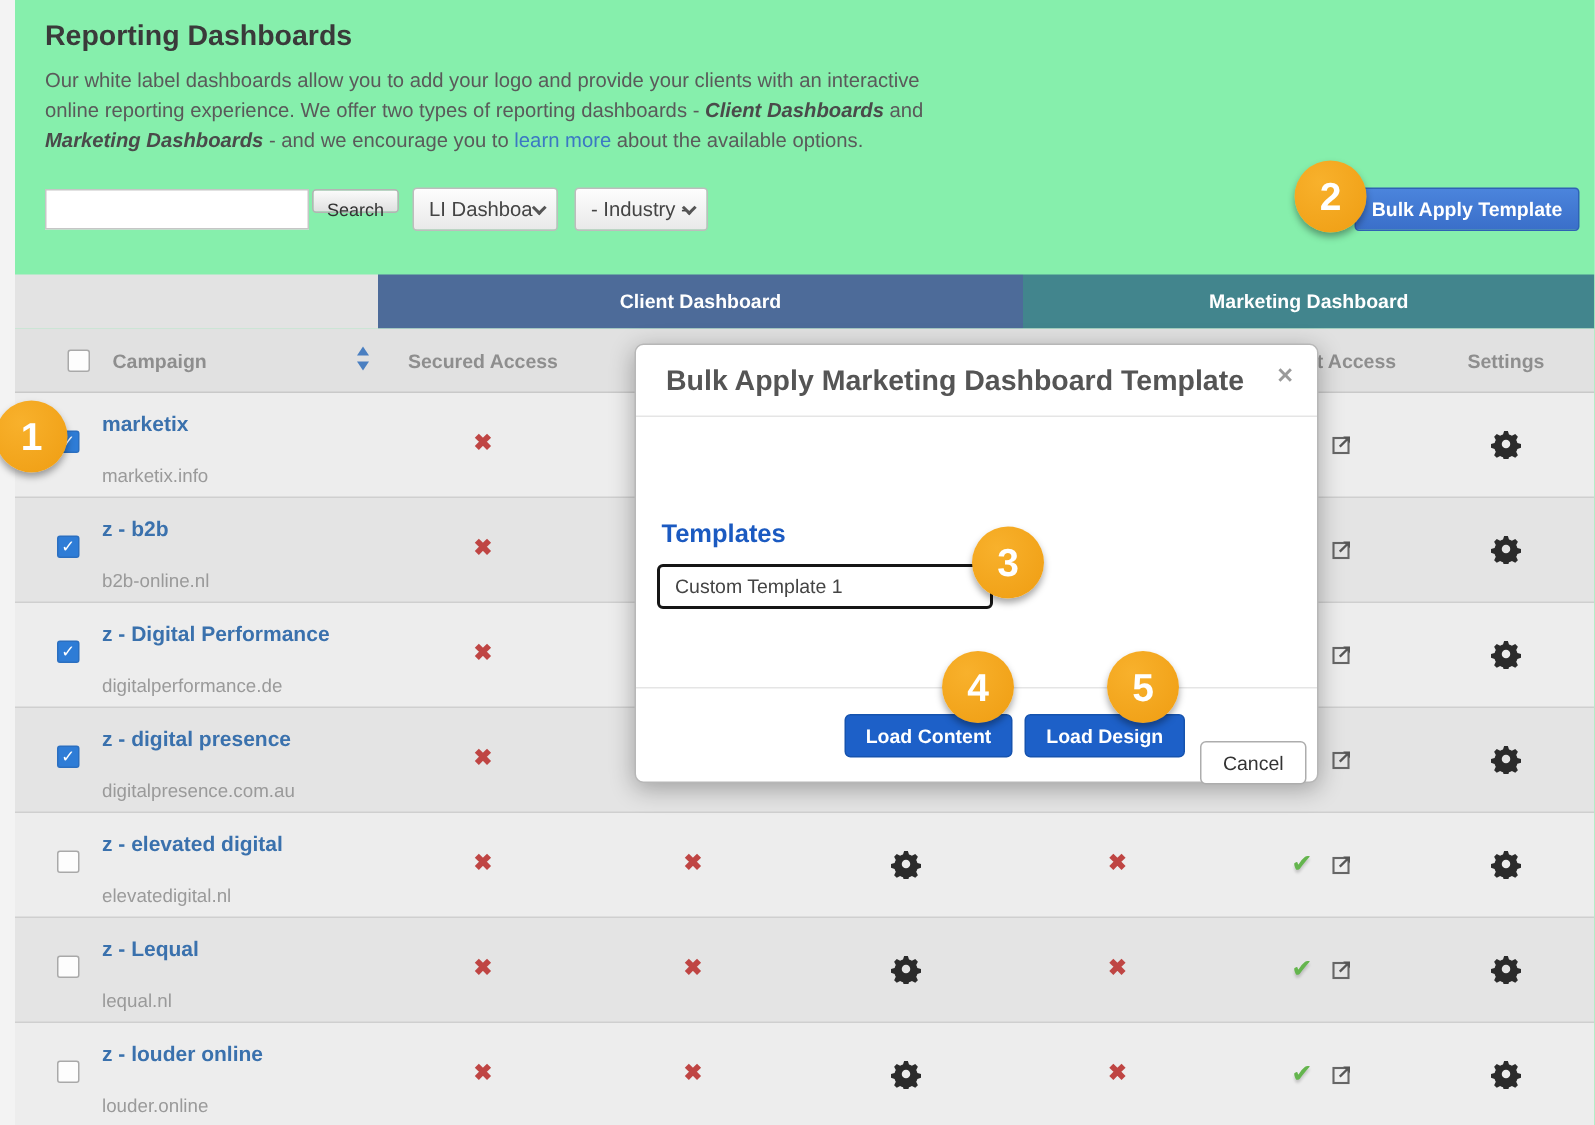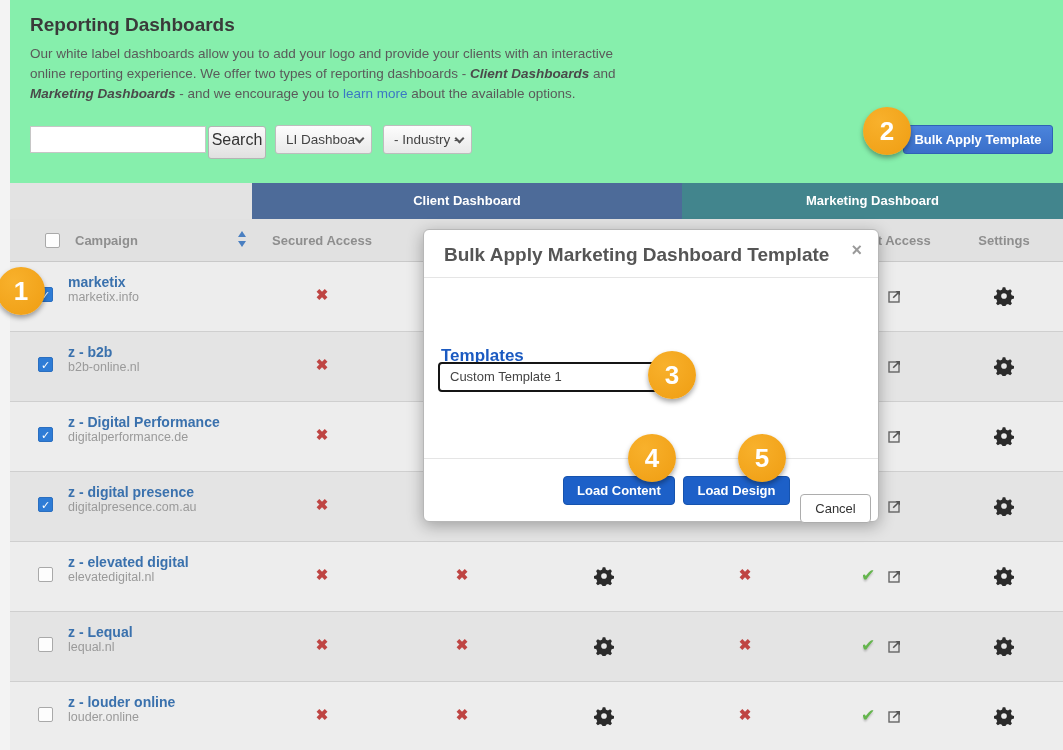--- a/index.html
+++ b/index.html
@@ -8,21 +8,21 @@
   .left-strip { position:absolute; left:0; top:0; width:10px; height:750px; background:#f3f3f3; }
 
   
   .page-title { position:absolute; left:30px; top:14px; font-size:19px; font-weight:bold; color:#3a3a3a; }
   .intro { position:absolute; left:30px; top:44px; font-size:13.5px; color:#5a5a5a; line-height:20px; white-space:nowrap; }
   .seg-em { font-weight:bold; font-style:italic; color:#4a4a4a; }
   .seg-link { color:#3b78c3; cursor:pointer; }
 
   
   .search-input { position:absolute; left:30px; top:126px; width:176px; height:27px; border:1px solid #c6c6c6; background:#fff; font-size:13px; padding:0 8px; color:#444; }
-  .btn-gray { position:absolute; height:33px; background:linear-gradient(#fbfbfb,#e0e0e0); border:1px solid #b4b4b4; border-radius:3px; font-size:16px; color:#333; text-align:center; cursor:pointer; }
+  .btn-gray { position:absolute; height:16px; background:linear-gradient(#fbfbfb,#e0e0e0); border:1px solid #b4b4b4; border-radius:3px; font-size:12px; color:#333; text-align:center; cursor:pointer; }
   .search-btn { left:208px; top:126px; width:58px; line-height:26px; }
   .filter-select { position:absolute; top:125px; height:29px; background:linear-gradient(#fdfdfd,#e9e9e9); border:1px solid #bdbdbd; border-radius:3px; font-size:13.5px; color:#444; line-height:27px; padding:0 9px 0 10px; overflow:hidden; white-space:nowrap; cursor:pointer; }
   .sel-dash { left:275px; width:97px; }
   .sel-ind { left:383px; width:89px; }
   .chev { position:absolute; right:8px; top:9px; width:7px; height:7px; border-right:2px solid #555; border-bottom:2px solid #555; transform:rotate(45deg); }
   .bulk-btn { position:absolute; left:903px; top:125px; width:150px; height:29px; background:linear-gradient(#4b84dc,#3a6fc9); border:1px solid #2f62b5; border-radius:3px; color:#fff; font-weight:bold; font-size:13px; line-height:27px; text-align:center; cursor:pointer; }
 
   
   .tab-band { position:absolute; top:183px; height:36px; }
   .band-gray { left:10px; width:242px; background:#e3e3e3; }
@@ -46,37 +46,37 @@
   .cb.checked { background:#2e7cd6; border-color:#2b6fc0; color:#fff; font-size:11px; line-height:14px; text-align:center; }
   .thead .cb { position:absolute; left:35px; top:14px; }
 
   
   .rows { position:absolute; left:10px; top:262px; width:1053px; }
   .row { position:relative; height:70px; border-bottom:1px solid #cfcfcf; }
   .row.odd { background:#ededed; }
   .row.even { background:#e4e4e4; }
   .row .cb { position:absolute; left:28px; top:25px; }
   .c-name { position:absolute; left:58px; top:12px; font-size:14px; font-weight:bold; color:#3a71ad; cursor:pointer; }
-  .c-domain { position:absolute; left:58px; top:28px; font-size:12.5px; color:#9a9a9a; }
+  .c-domain { position:absolute; left:58px; top:48px; font-size:12.5px; color:#9a9a9a; }
   .ic { position:absolute; transform:translateX(-50%); }
   .x-ic { font-size:15px; font-weight:bold; color:#bf4543; top:24px; }
   .x1 { left:312px; } .x2 { left:452px; } .x3 { left:735px; }
   .gear { top:24px; cursor:pointer; }
   .g1 { left:594px; } .g2 { left:994px; }
   .check-ic { left:858px; top:23px; font-size:17px; color:#64b54d; text-shadow:0 2px 2px rgba(0,0,0,0.18); }
   .ext-ic { left:885px; top:26px; cursor:pointer; }
 
   
   .modal { position:absolute; left:423px; top:229px; width:456px; height:293px; background:#fff; border:1px solid #b7b7b7; border-radius:6px; box-shadow:0 4px 16px rgba(0,0,0,0.3); z-index:10; }
   .m-title { position:absolute; left:20px; top:14px; font-size:19px; font-weight:bold; color:#555; }
   .m-close { position:absolute; right:16px; top:10px; font-size:18px; font-weight:bold; color:#9a9a9a; cursor:pointer; }
   .m-hr1 { position:absolute; left:0; top:47px; width:100%; border-top:1px solid #e5e5e5; }
   .m-body { position:absolute; left:20px; top:62px; width:420px; font-size:13.5px; color:#555; line-height:20px; }
   .m-label { position:absolute; left:17px; top:116px; font-size:17px; font-weight:bold; color:#1b5ac1; }
-  .m-select { position:absolute; left:14px; top:132px; width:224px; height:30px; border:2px solid #151515; border-radius:4px; background:#fff; font-size:13px; color:#444; line-height:26px; padding:0 10px; cursor:pointer; }
+  .m-select { position:absolute; left:14px; top:146px; width:224px; height:30px; border:2px solid #151515; border-radius:4px; background:#fff; font-size:13px; color:#444; line-height:26px; padding:0 10px; cursor:pointer; }
   .m-hr2 { position:absolute; left:0; top:228px; width:100%; border-top:1px solid #e5e5e5; }
   .btn-blue { position:absolute; top:246px; height:29px; background:#1d60c8; border:1px solid #1653ae; border-radius:4px; color:#fff; font-weight:bold; font-size:13px; text-align:center; line-height:27px; cursor:pointer; }
   .btn-lc { left:139px; width:112px; }
   .btn-ld { left:259px; width:107px; }
   .btn-cancel { position:absolute; top:264px; left:376px; width:71px; height:29px; background:#fff; border:1px solid #adadad; border-radius:4px; color:#333; font-size:13px; text-align:center; line-height:27px; cursor:pointer; }
 
   
   .badge { position:absolute; width:48px; height:48px; border-radius:50%; background:radial-gradient(circle at 35% 30%, #f8b12c, #ef9d12); box-shadow:0 3px 5px rgba(0,0,0,0.35); color:#fff; font-size:26px; font-weight:bold; display:flex; align-items:center; justify-content:center; z-index:20; }
   .b1 { left:-3px; top:267px; }
   .b2 { left:863px; top:107px; }

